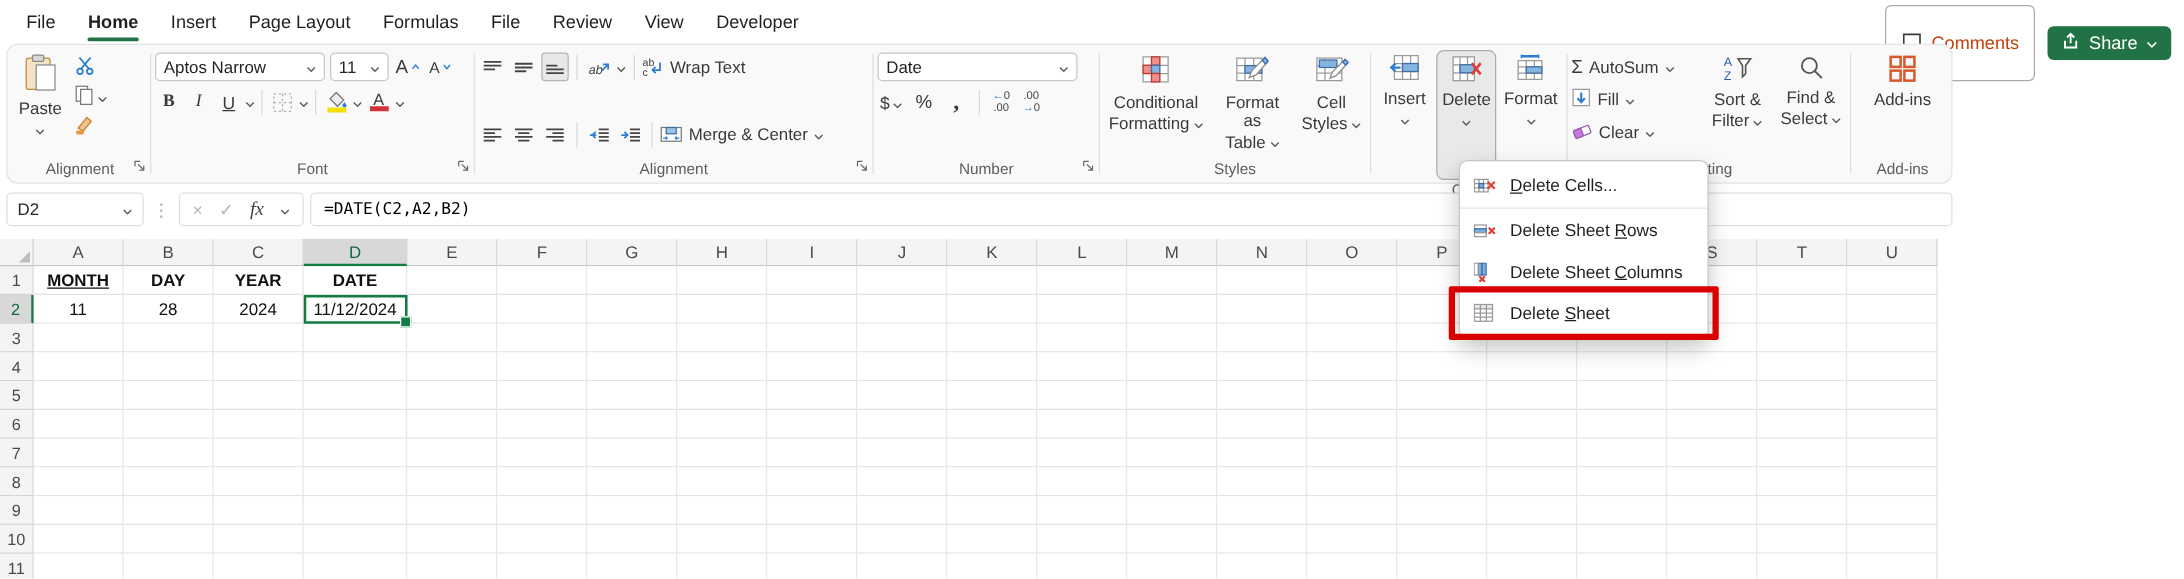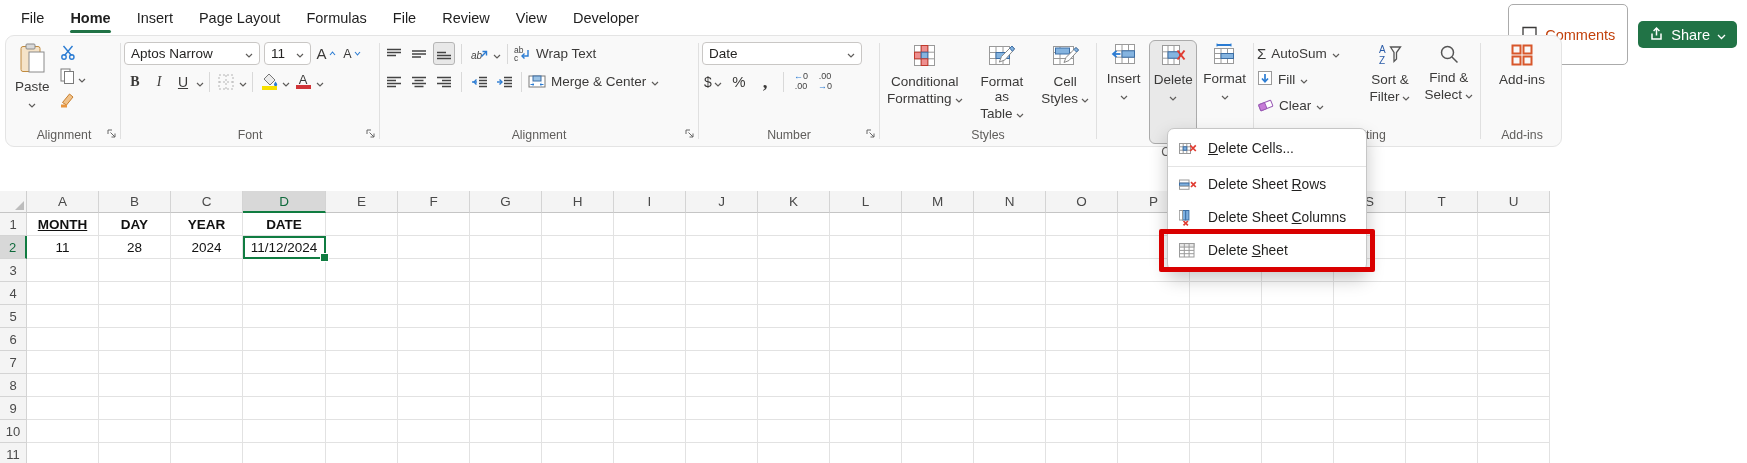--- a/index.html
+++ b/index.html
@@ -298,21 +298,21 @@
           <div class="iconlabel">
             <svg width="17" height="15" viewBox="0 0 17 15">
                   <text x="0" y="7" font-size="8.5" fill="#444" font-family="Liberation Sans">ab</text>
                   <text x="0" y="15" font-size="8.5" fill="#444" font-family="Liberation Sans">c</text>
                   <path d="M14 4v6H8" fill="none" stroke="#2b7cd3" stroke-width="1.4"></path>
                   <path d="M10.5 7.5L8 10l2.5 2.5" fill="none" stroke="#2b7cd3" stroke-width="1.4"></path>
                 </svg>
             <span>Wrap Text</span>
           </div>
         </div>
-        <div style="display:flex;align-items:center;gap:3px;">
+        <div style="display:flex;align-items:center;gap:3px;margin-top:26px;">
           <div class="sbtn">
                 <svg width="16" height="12" viewBox="0 0 16 12">
                   <path d="M1 1.5h14M1 4.5h9M1 7.5h14M1 10.5h9" stroke="#444" stroke-width="1.5"></path>
                 </svg>
               </div>
           <div class="sbtn">
                 <svg width="16" height="12" viewBox="0 0 16 12">
                   <path d="M1 1.5h14M3.5 4.5h9M1 7.5h14M3.5 10.5h9" stroke="#444" stroke-width="1.5"></path>
                 </svg>
               </div>
@@ -582,20 +582,40 @@
                   <rect x="13.5" y="13.5" width="8" height="8"></rect>
                 </g>
               </svg></span>
           <span>Add-ins</span>
         </div>
       </div>
       <div class="rlabel">Add-ins</div>
     </div>
   </div>
 
+  <div class="fbar">
+    <div class="namebox">
+      <span>D2</span>
+      <span class="chev"><svg width="8" height="5" viewBox="0 0 8 5">
+            <path d="M1 1l3 3 3-3" fill="none" stroke="#5f5d5b" stroke-width="1.2"></path>
+          </svg></span>
+    </div>
+    <span class="dots">⋮</span>
+    <div class="fxbox">
+      <span class="fx-cancel">×</span>
+      <span class="fx-enter">✓</span>
+      <span class="fx-fx">fx</span>
+      <span class="chev"><svg width="8" height="5" viewBox="0 0 8 5">
+            <path d="M1 1l3 3 3-3" fill="none" stroke="#5f5d5b" stroke-width="1.2"></path>
+          </svg></span>
+    </div>
+    <div class="formulabox">
+      <span>=DATE(C2,A2,B2)</span>
+    </div>
+  </div>
 
   <div class="grid">
     <div class="colhead" id="col-headers">
       <div class="corner"></div>
     <div class="ch" style="width: 72px;">A</div>
         <div class="ch" style="width: 72px;">B</div>
         <div class="ch" style="width: 72px;">C</div>
         <div class="ch sel" style="width: 83px;">D</div>
         <div class="ch" style="width: 72px;">E</div>
         <div class="ch" style="width: 72px;">F</div>

